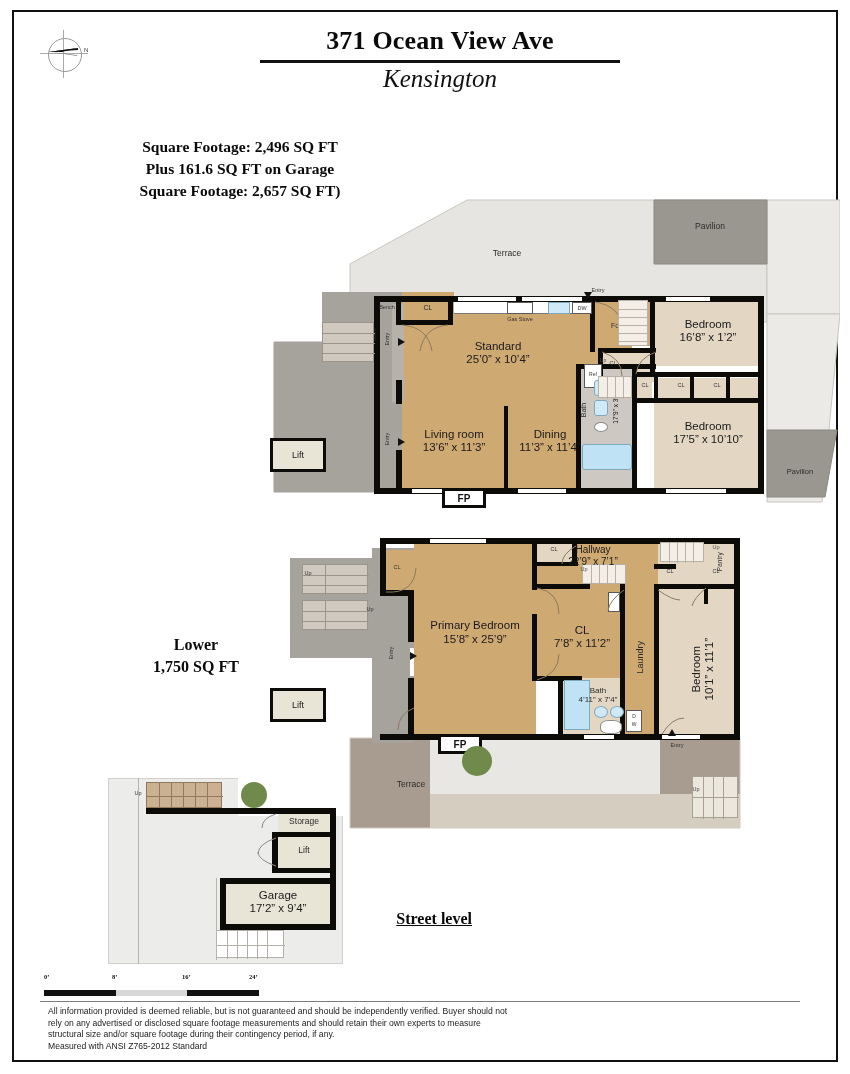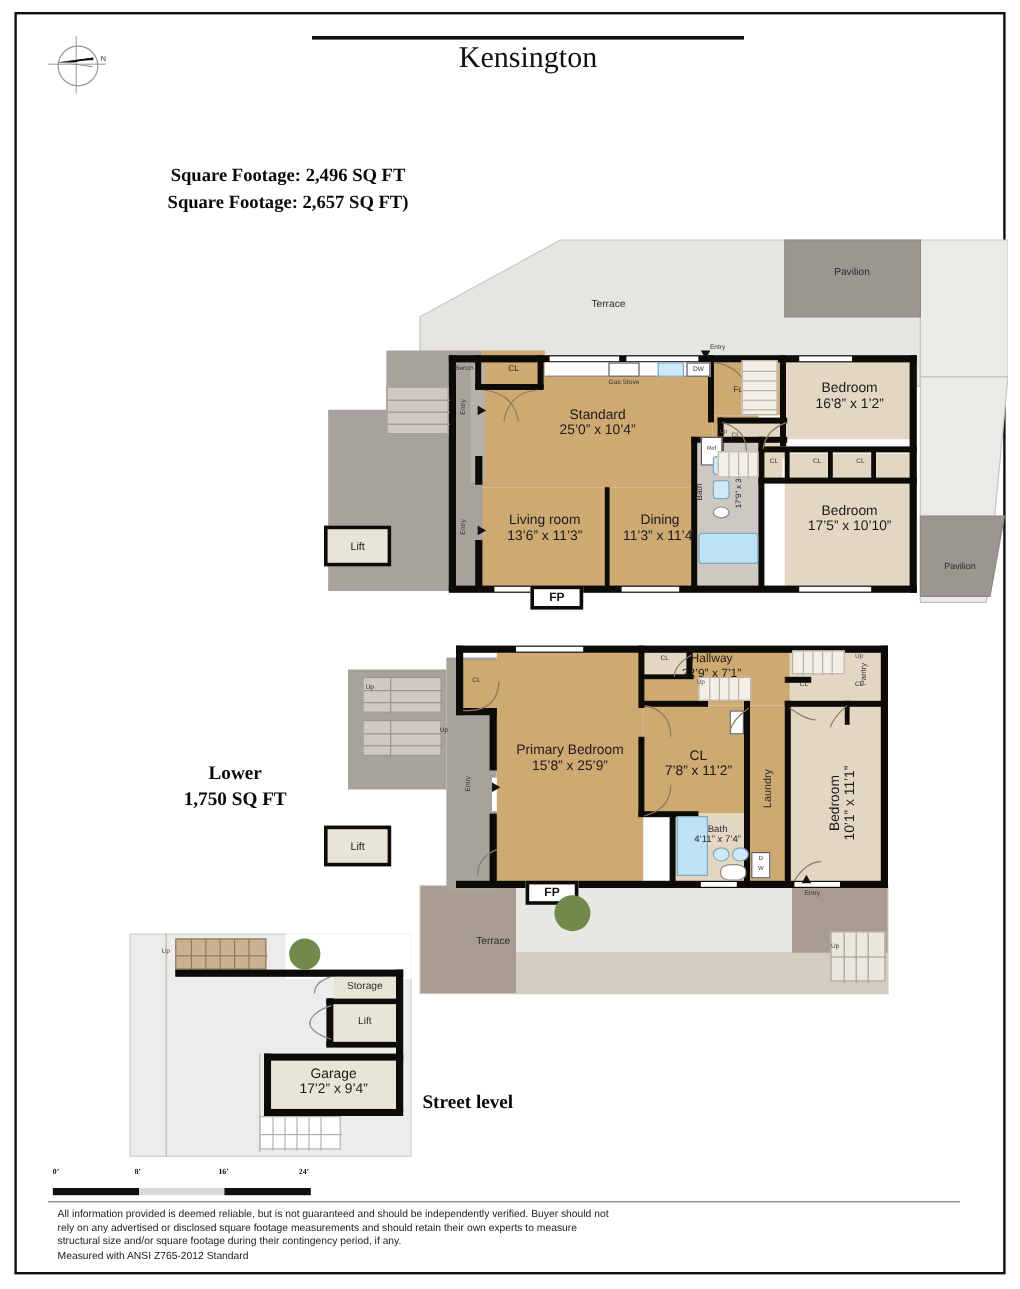--- a/index.html
+++ b/index.html
@@ -14,33 +14,33 @@
   .compass .ring{position:absolute;left:14px;top:12px;width:32px;height:32px;border:1px solid #999;border-radius:50%;}
   .compass .vline{position:absolute;left:29px;top:4px;width:1px;height:48px;background:#aaa;}
   .compass .hline{position:absolute;left:6px;top:27px;width:48px;height:1px;background:#aaa;}
   .compass .needle{position:absolute;left:14px;top:21px;width:30px;height:10px;}
   .compass .n-lbl{position:absolute;left:50px;top:21px;font-size:6px;color:#333;}
 
   
   .title-wrap{position:absolute;left:240px;top:26px;width:400px;text-align:center;}
   .addr{font-family:"Liberation Serif",serif;font-weight:bold;font-size:26px;color:#0b0b0b;letter-spacing:.2px;}
   .rule{width:360px;height:3px;background:#111;margin:4px auto 2px auto;}
-  .city{font-family:"Liberation Serif",serif;font-size:25px;color:#111;margin-top:2px;}
+  .city{font-family:"Liberation Serif",serif;font-size:25px;color:#111;margin-top:2px;font-style:italic;}
 
   
   .summary{position:absolute;left:60px;top:136px;width:360px;text-align:center;
     font-family:"Liberation Serif",serif;font-weight:bold;font-size:15.5px;line-height:1.42;color:#0a0a0a;}
   .summary div{white-space:nowrap;}
 
   
   .floor-cap{position:absolute;text-align:center;font-family:"Liberation Serif",serif;font-weight:bold;
     font-size:16px;line-height:1.35;color:#0a0a0a;}
   #cap-main{left:126px;top:378px;width:140px;}
   #cap-lower{left:126px;top:634px;width:140px;}
-  #cap-street{left:352px;top:908px;width:120px;text-align:left;font-size:16px;}
+  #cap-street{left:352px;top:908px;width:120px;text-align:right;font-size:16px;text-decoration:underline;}
 
   
   .plan{position:absolute;}
   .rm{position:absolute;box-sizing:border-box;}
   .tan{background:#cfa972;}
   .beige{background:#e3d7c4;}
   .ltbeige{background:#e8e5d6;}
   .white{background:#ffffff;}
   .wall{position:absolute;background:#0d0b08;}
   .thinline{position:absolute;background:#b9b4ab;}
@@ -90,26 +90,28 @@
     <div class="ring"></div>
     <svg class="needle" viewBox="0 0 30 10">
       <polygon points="0,5 30,1 14,5" fill="#111"></polygon>
       <polygon points="0,5 30,1 30,3" fill="#111"></polygon>
       <polygon points="2,5 28,8 30,9" fill="#666"></polygon>
     </svg>
     <div class="n-lbl">N</div>
   </div>
 
   <div class="title-wrap">
+    <div class="addr">371 Ocean View Ave</div>
     <div class="rule"></div>
     <div class="city">Kensington</div>
   </div>
 
   <div class="summary">
     <div>Square Footage: 2,496 SQ FT</div>
+    <div>Plus 161.6 SQ FT on Garage</div>
     <div>Square Footage:  2,657 SQ FT)</div>
   </div>
 
   <div class="floor-cap" id="cap-lower">
     <div>Lower</div>
     <div>1,750 SQ FT</div>
   </div>
   <div class="floor-cap" id="cap-street">Street level</div>
 
   <div class="plan" id="main-plan" style="left:262px;top:192px;width:578px;height:330px;">

